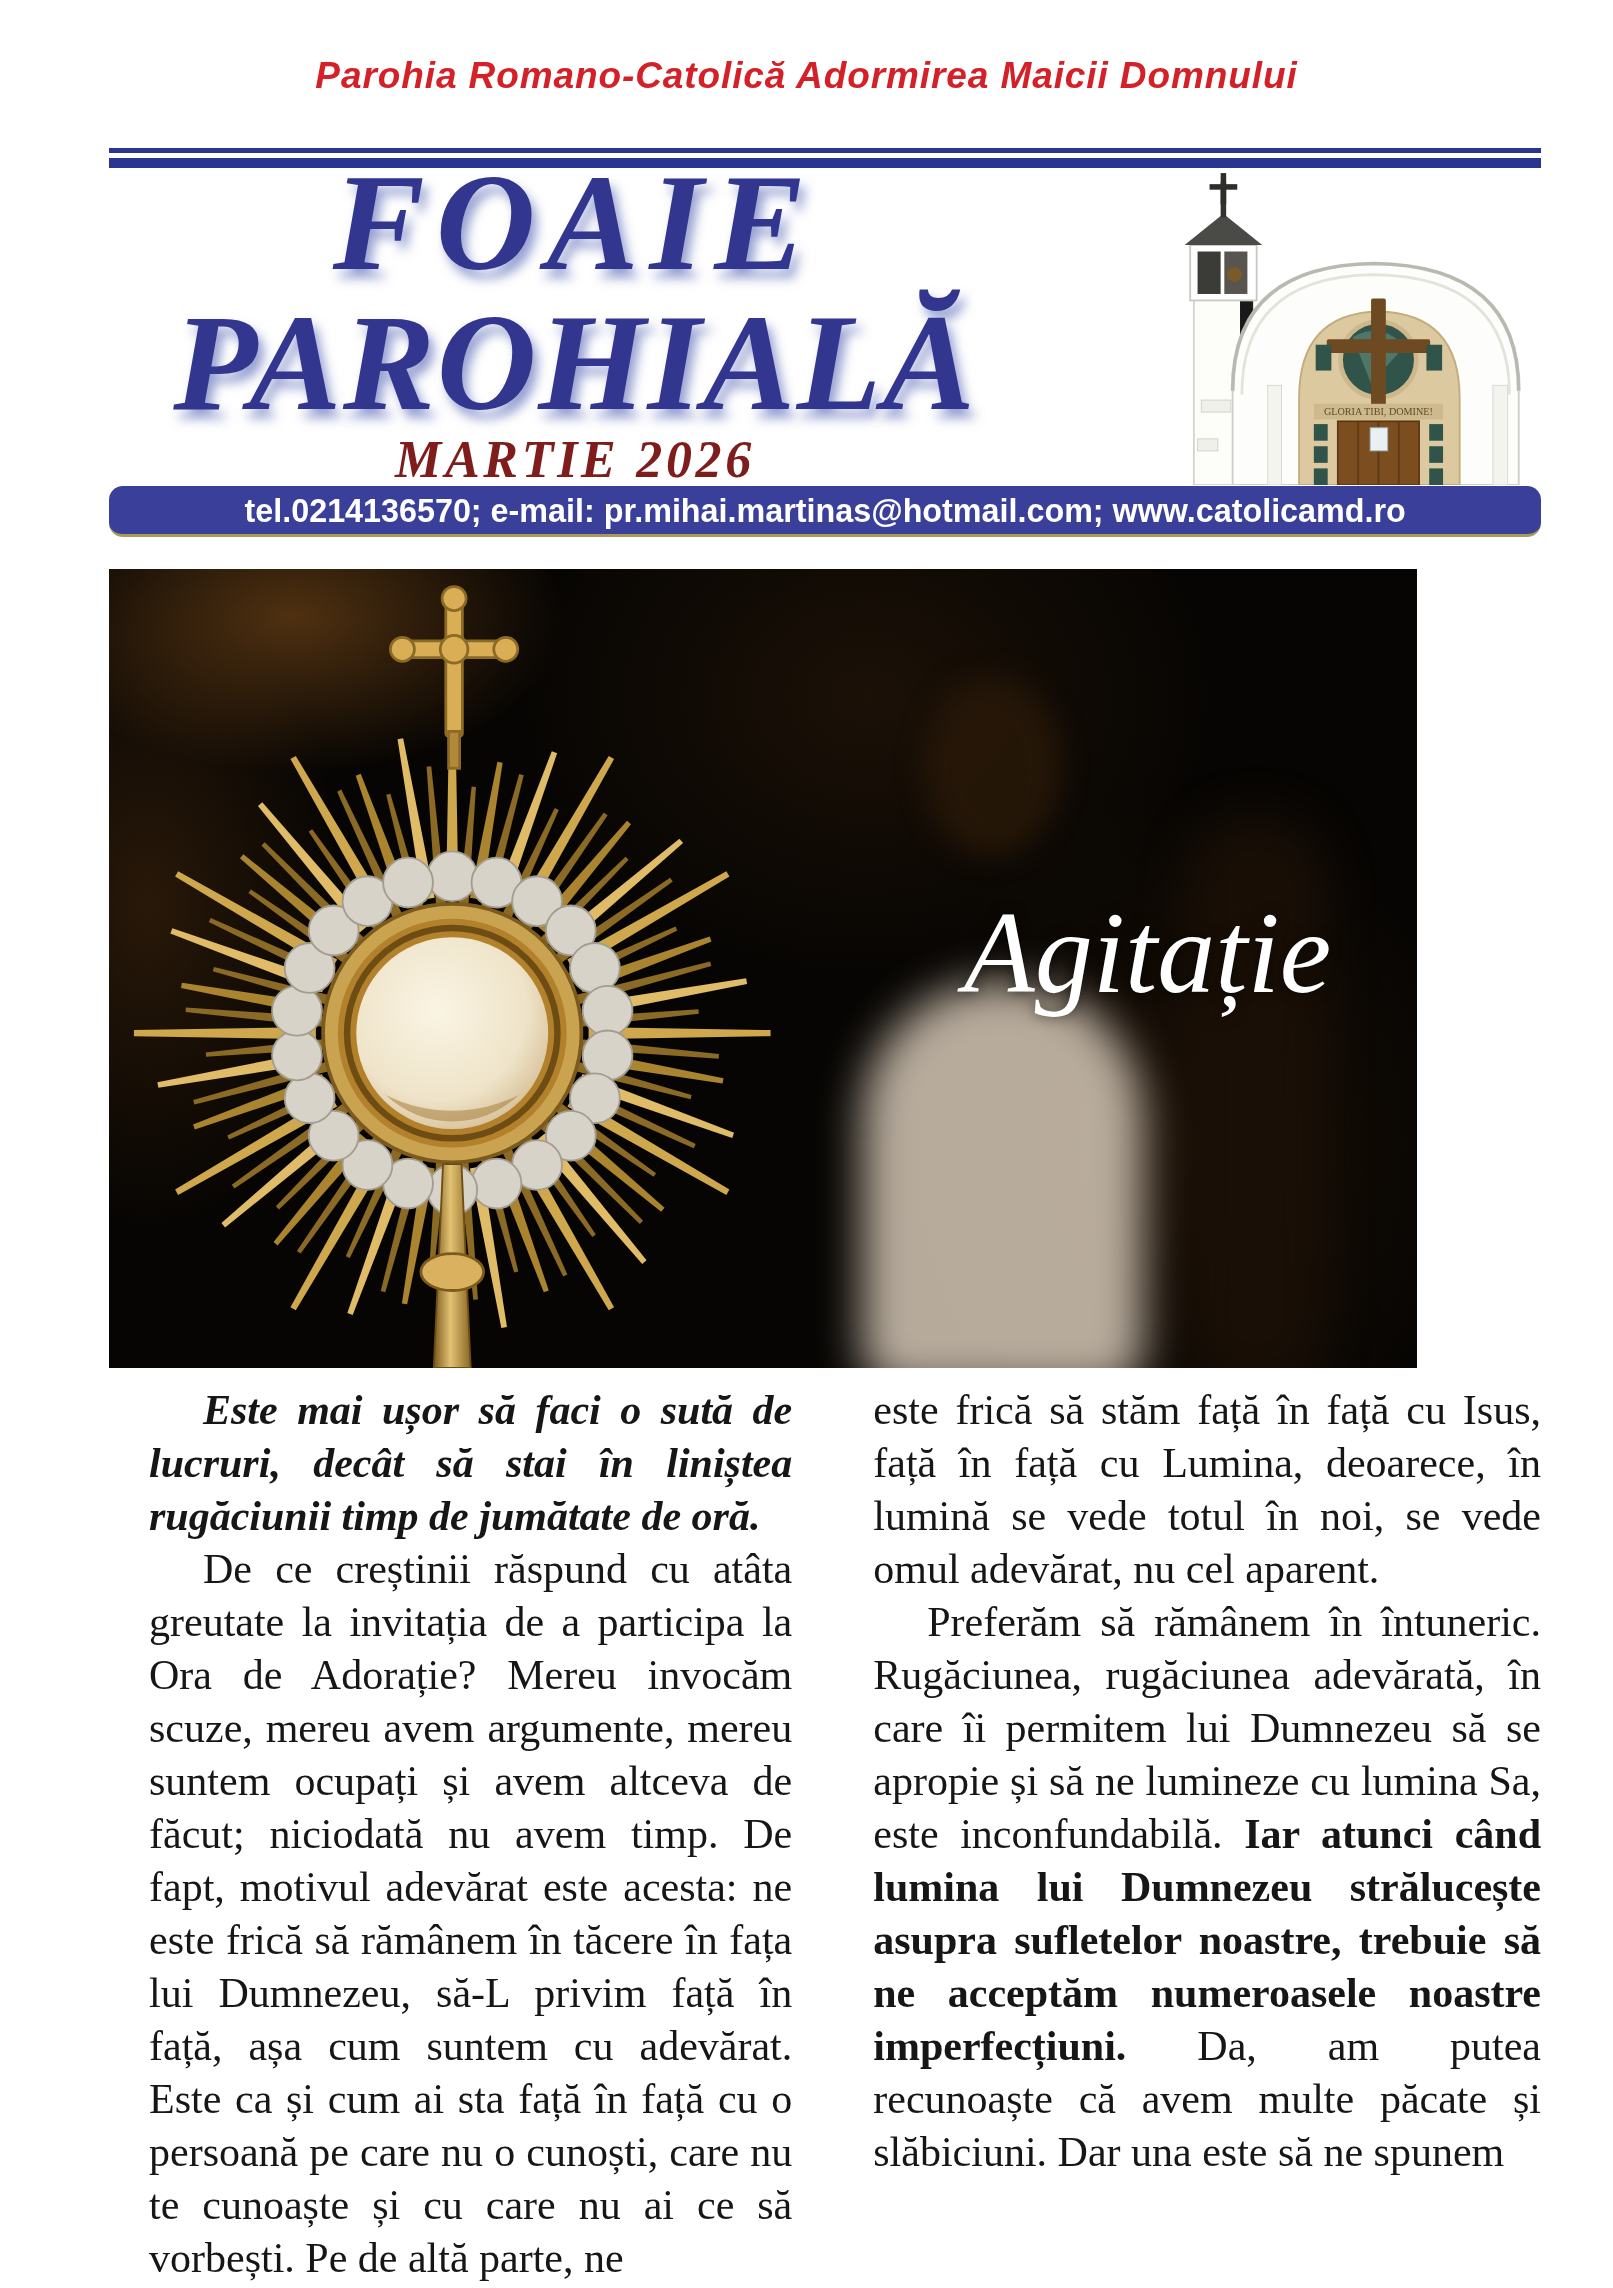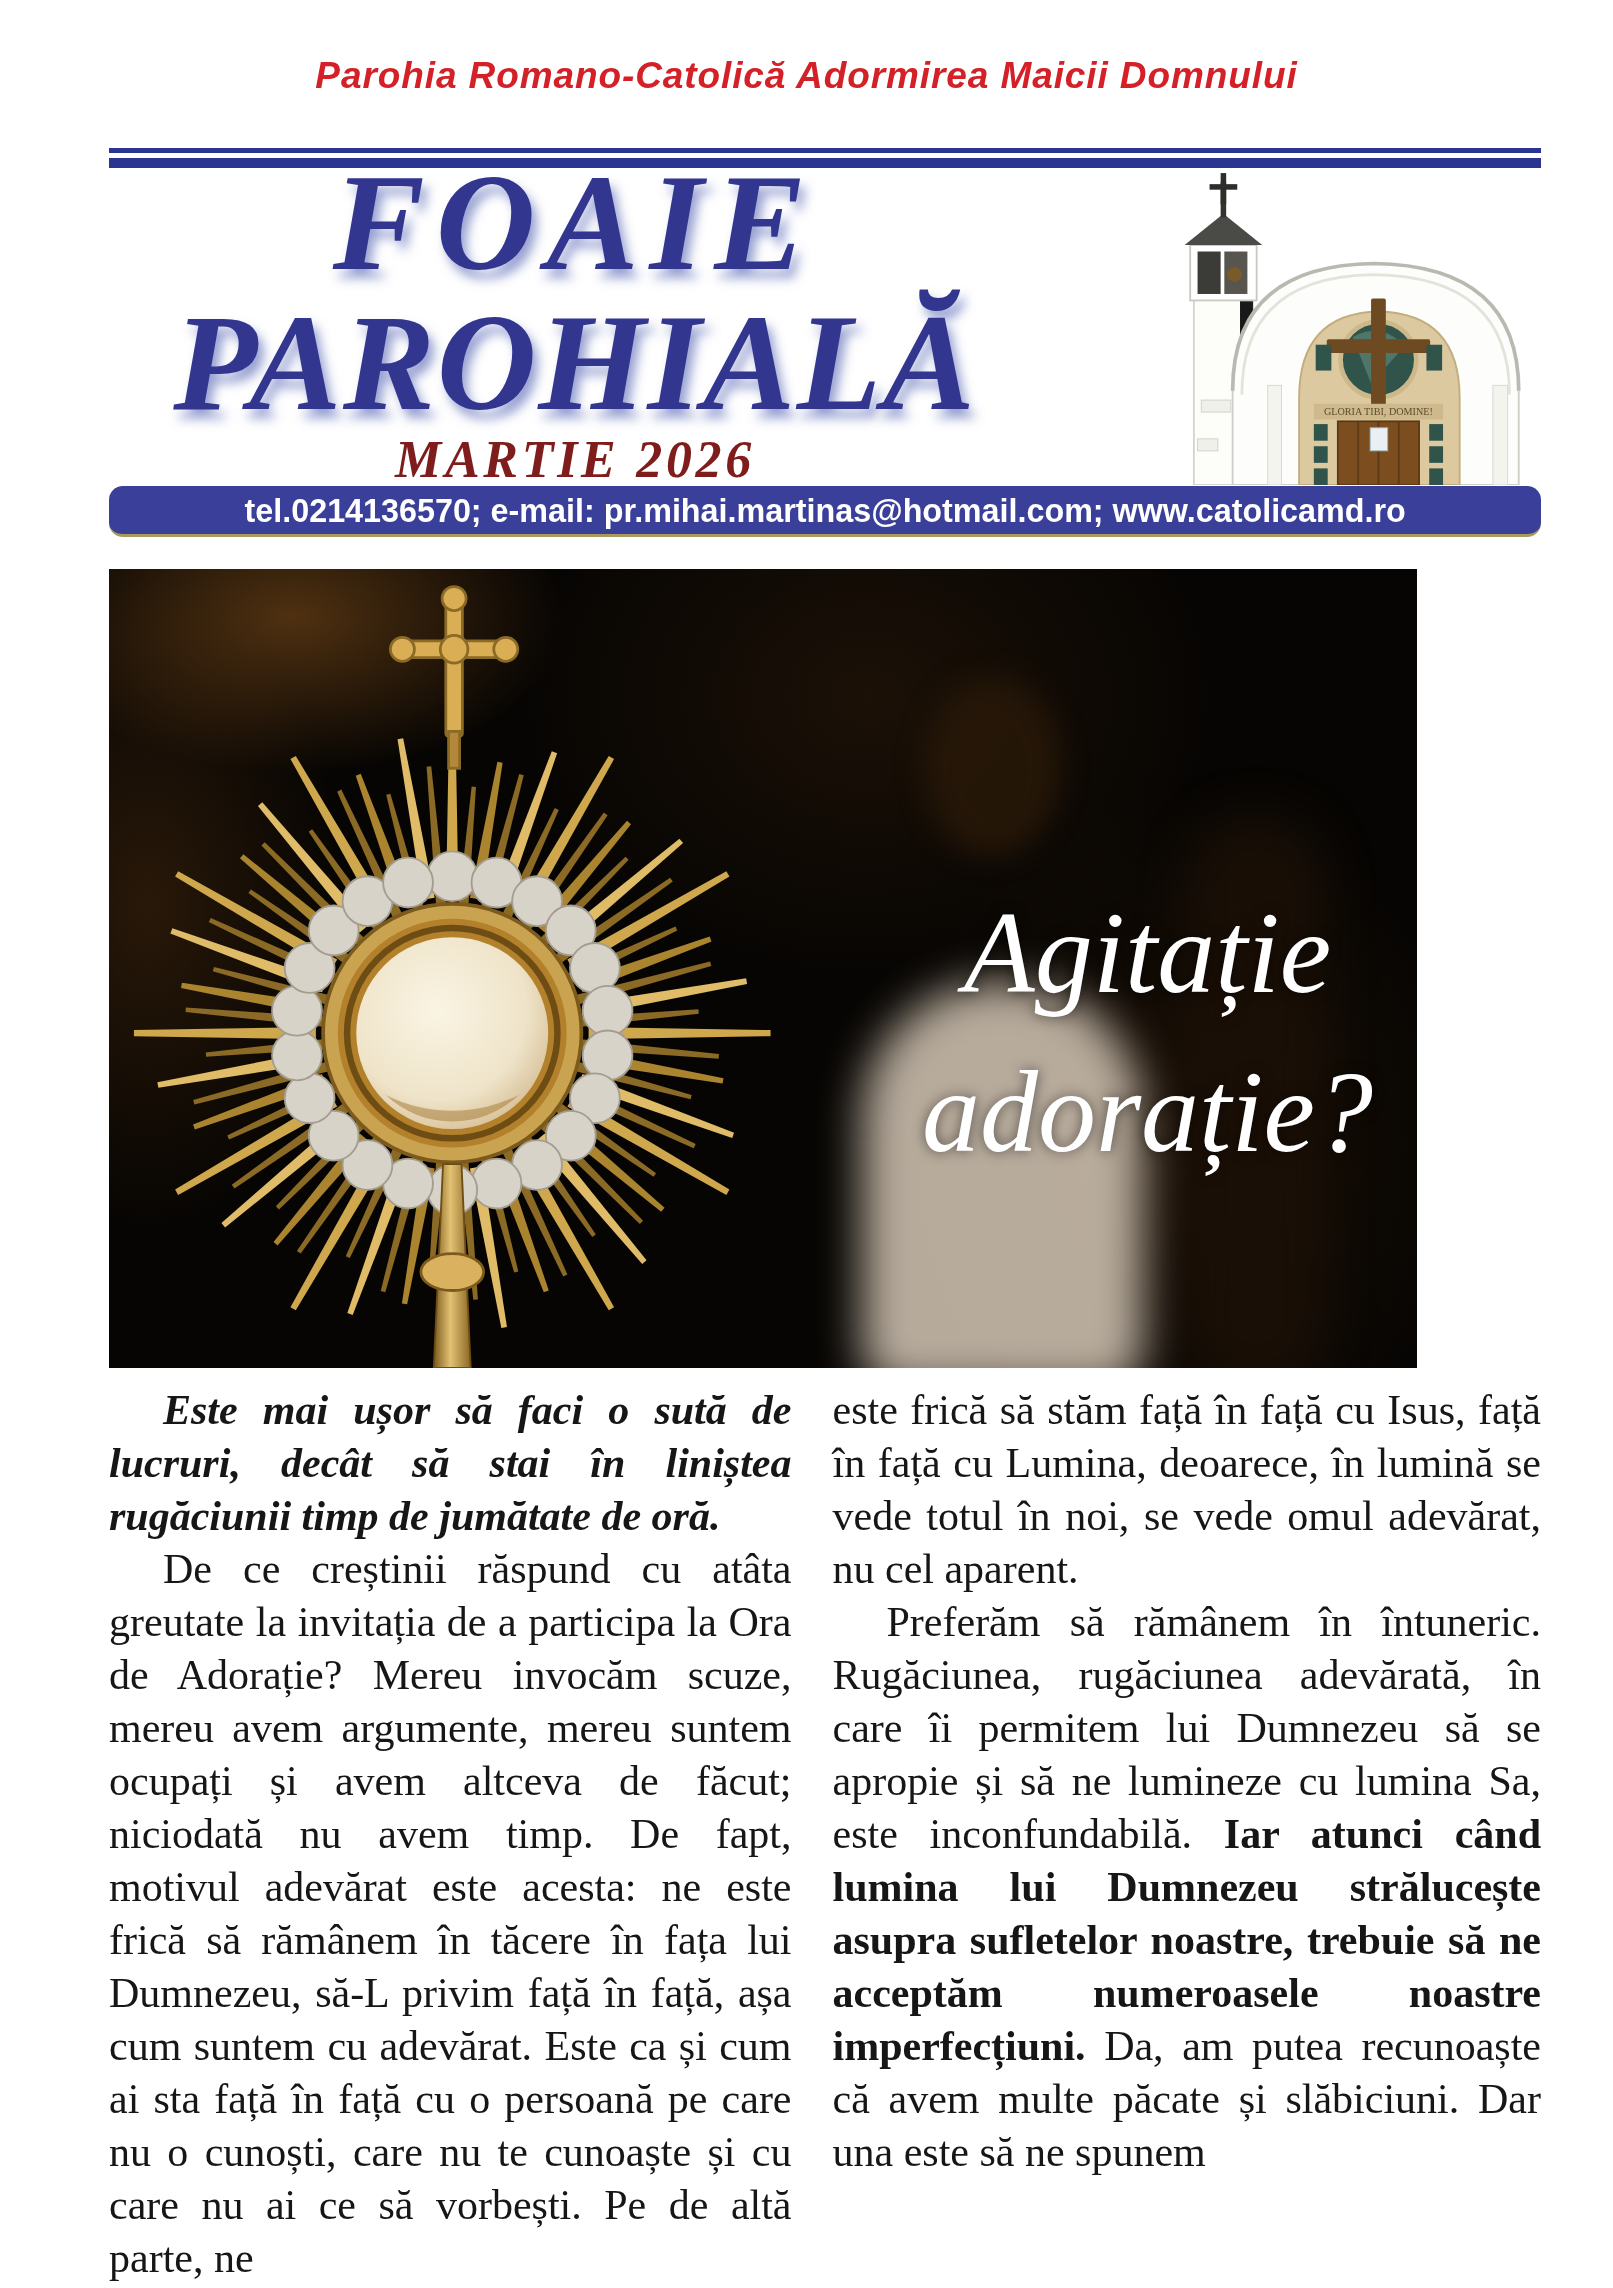--- a/index.html
+++ b/index.html
@@ -77,21 +77,21 @@
     text-align:center; color:#ffffff;
     font-family:"Liberation Serif", serif; font-style:italic;
     font-size:116px; line-height:159px;
     text-shadow:0 0 13px rgba(0,0,0,.55);
   }
   
   .article {
     position:absolute; top:1384px; left:109px; width:1432px;
     display:flex; gap:41px; color:#161616;
   }
-  .col { font-size:42px; line-height:53px; }
+  .col { font-size:42px; line-height:53px;margin-left:40px; }
   .col-left  { width:683px; }
   .col-right { width:709px; }
   .col p { margin:0; text-align:justify; hyphens:none; }
   .col p.indent { text-indent:54px; }
   .col p.lead {
     font-weight:bold; font-style:italic; text-indent:54px;
   }
   .col span.b { font-weight:bold; }
 </style>
 </head>
@@ -313,21 +313,20 @@
       </g>
 
       <g>
         <polygon points="362,645 382,645 392,866 352,866" fill="url(#stemGrad)" stroke="#6e4d14" stroke-width="2"></polygon>
         <ellipse cx="372" cy="762" rx="34" ry="20" fill="#d9b15f" stroke="#7c5a1c" stroke-width="3"></ellipse>
       </g>
     </svg>
 
     <div class="hero-headline">
         <div>Agitație</div>
-        <div>adorație?</div>
       </div>
   </div>
 
   <div class="article">
     <div class="col col-left">
         <p class="lead"><span>Este mai ușor să faci o sută de lucruri, decât să stai în liniștea rugăciunii timp de jumătate de oră.</span></p>
         <p class="body indent"><span>De ce creștinii răspund cu atâta greutate la invitația de a participa la Ora de Adorație? Mereu invocăm scuze, mereu avem argumente, mereu suntem ocupați și avem altceva de făcut; niciodată nu avem timp. De fapt, motivul adevărat este acesta: ne este frică să rămânem în tăcere în fața lui Dumnezeu, să-L privim față în față, așa cum suntem cu adevărat. Este ca și cum ai sta față în față cu o persoană pe care nu o cunoști, care nu te cunoaște și cu care nu ai ce să vorbești. Pe de altă parte, ne</span></p>
       </div>
     <div class="col col-right">
         <p class="body"><span>este frică să stăm față în față cu Isus, față în față cu Lumina, deoarece, în lumină se vede totul în noi, se vede omul adevărat, nu cel aparent.</span></p>

